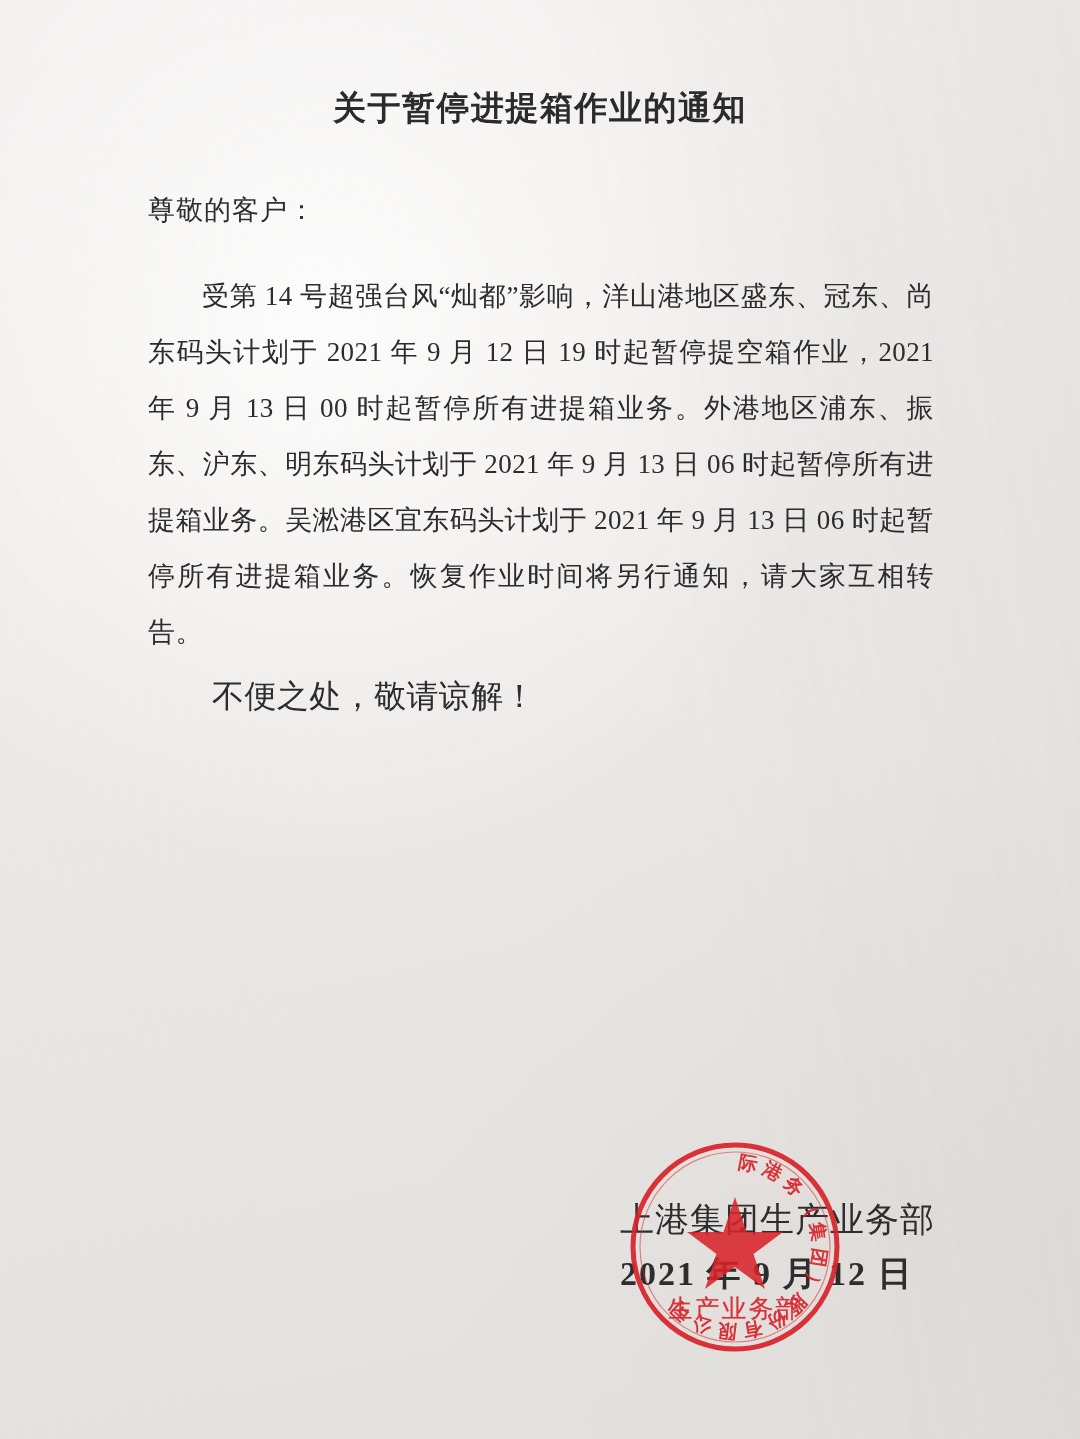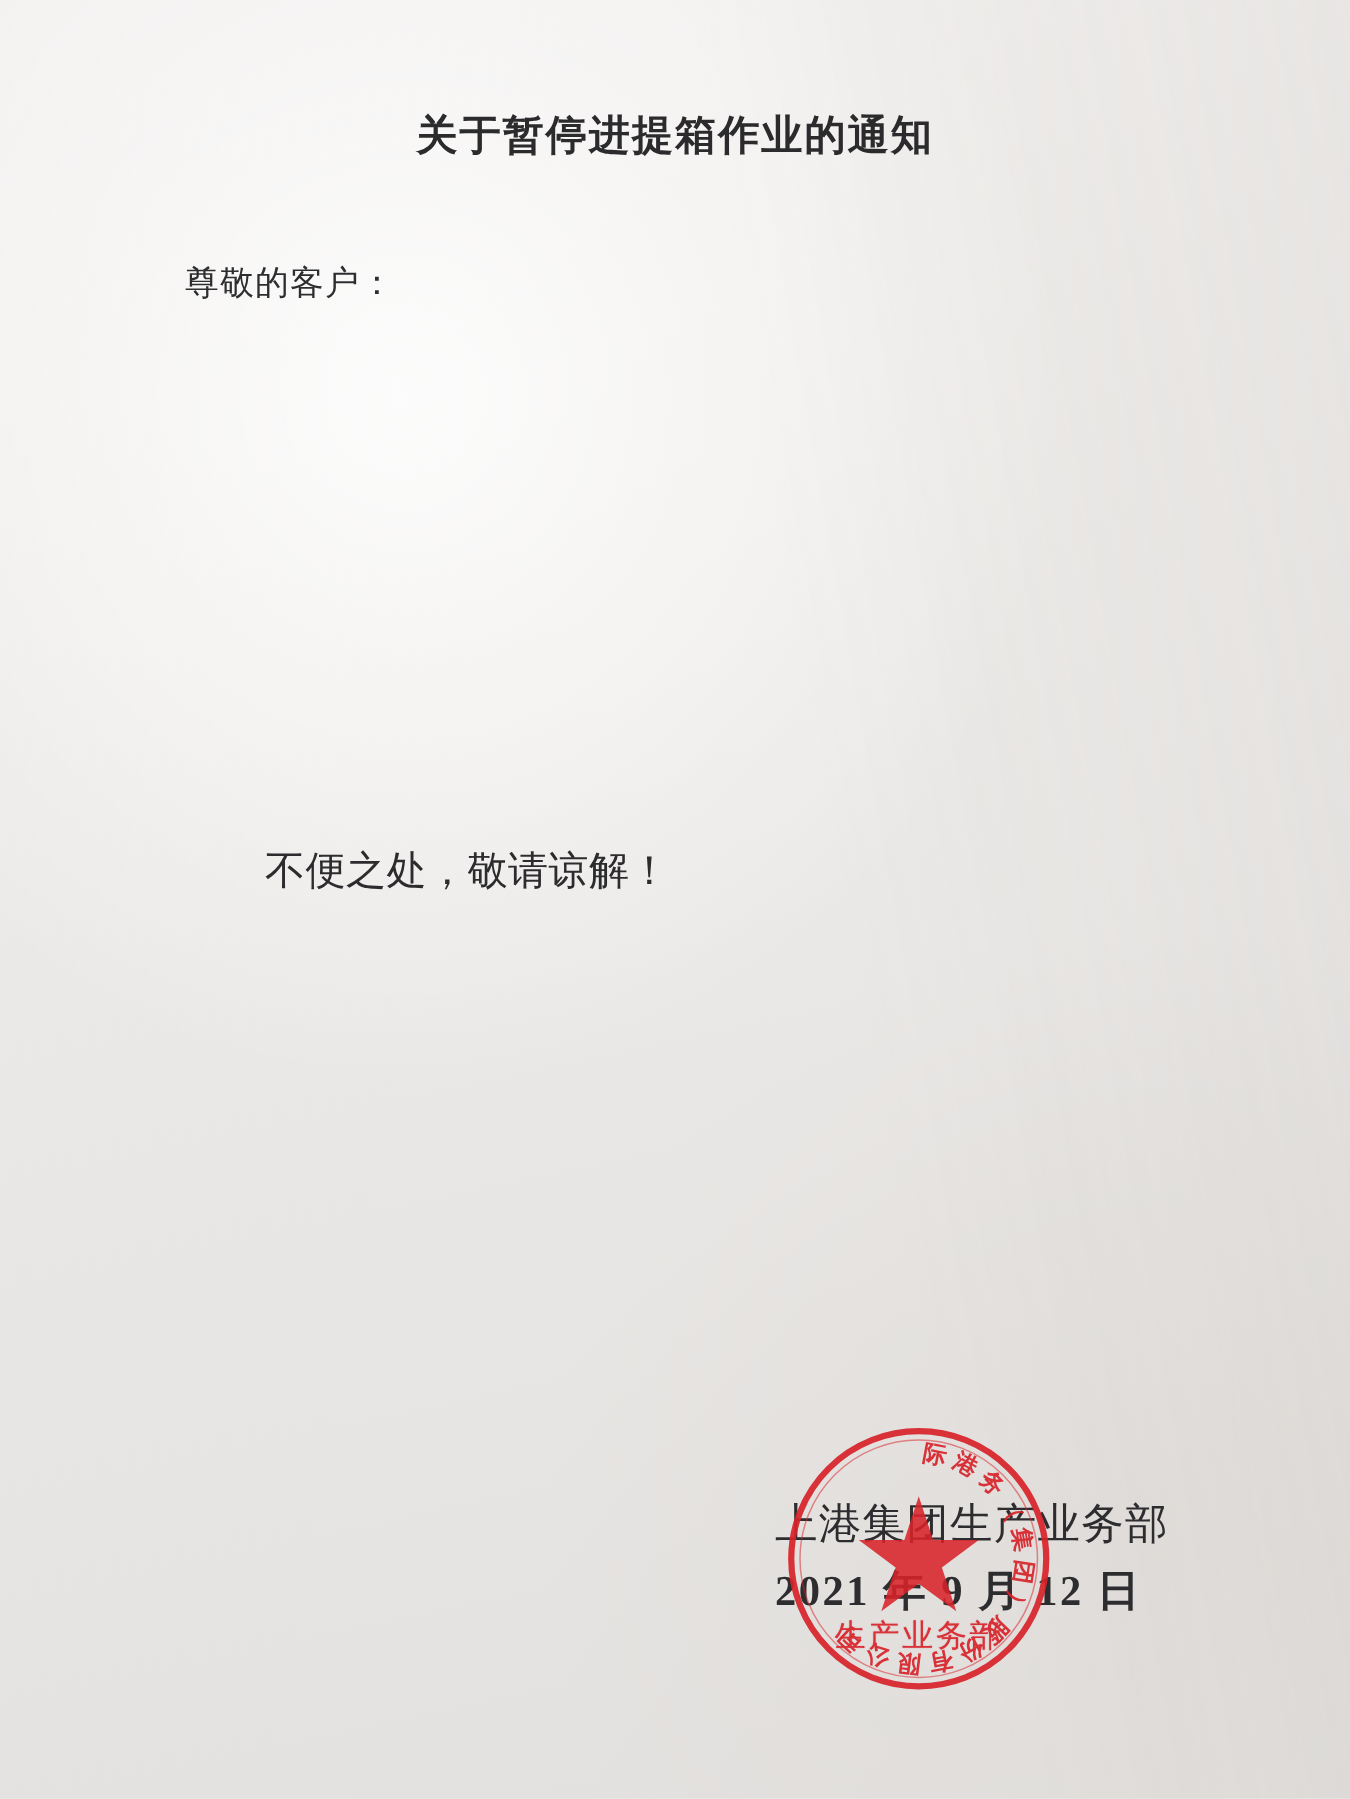--- a/index.html
+++ b/index.html
@@ -41,21 +41,21 @@
     width: 1080px;
     text-align: center;
     font-size: 33px;
     font-weight: bold;
     letter-spacing: 1.5px;
     color: #2b2b2d;
     font-family: "Liberation Serif", serif;
   }
   .salutation {
     position: absolute;
-    top: 208px;
+    top: 192px;
     left: 148px;
     font-size: 27px;
     color: #2e2e30;
     letter-spacing: 1px;
   }
   .body-block {
     position: absolute;
     top: 268px;
     left: 148px;
     width: 786px;
@@ -135,20 +135,23 @@
 </style>
 </head>
 <body>
 
 <div class="page">
 
   <div class="doc-title">关于暂停进提箱作业的通知</div>
 
   <div class="salutation">尊敬的客户：</div>
 
+  <div class="body-block">
+    <p>受第 14 号超强台风“灿都”影响，洋山港地区盛东、冠东、尚东码头计划于 2021 年 9 月 12 日 19 时起暂停提空箱作业，2021 年 9 月 13 日 00 时起暂停所有进提箱业务。外港地区浦东、振东、沪东、明东码头计划于 2021 年 9 月 13 日 06 时起暂停所有进提箱业务。吴淞港区宜东码头计划于 2021 年 9 月 13 日 06 时起暂停所有进提箱业务。恢复作业时间将另行通知，请大家互相转告。</p>
+  </div>
 
   <div class="closing">不便之处，敬请谅解！</div>
 
   <div class="signature">
     <div>上港集团生产业务部</div>
     <div class="date">2021 年 9 月 12 日</div>
   </div>
 
   <div class="seal">
     <svg width="216" height="216" viewBox="0 0 216 216" aria-hidden="true">

